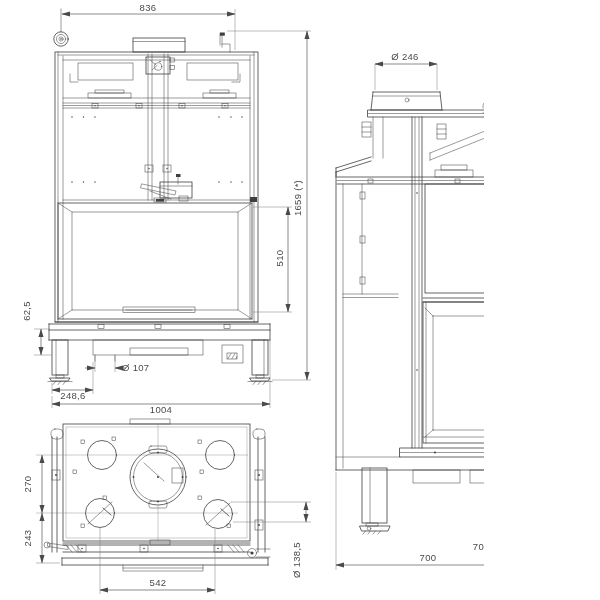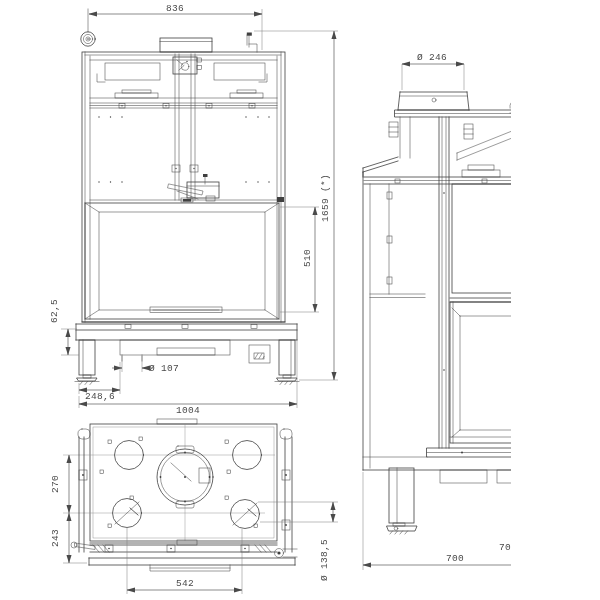--- a/index.html
+++ b/index.html
@@ -1,17 +1,17 @@
 <!DOCTYPE html>
 <html><head>
 <meta charset="utf-8">
 <style>
   html,body{margin:0;padding:0;background:#fff;}
   #stage{position:relative;width:484px;height:600px;background:#ffffff;overflow:hidden;
-         font-family:Liberation Mono, monospace;padding-left:27px;}
+         font-family:Liberation Sans, sans-serif;}
   svg{display:block}
   .ln{stroke:#3f3f3f;stroke-width:.8;fill:none;stroke-linecap:square}
   .ln2{stroke:#4a4a4a;stroke-width:.55;fill:none;stroke-linecap:square}
   .thin{stroke:#8a8a8a;stroke-width:.45;fill:none}
   .dim{stroke:#5a5a5a;stroke-width:.7;fill:none}
   .ext{stroke:#7a7a7a;stroke-width:.5;fill:none}
   .fillD{fill:#3f3f3f;stroke:none}
   .dimtxt{fill:#4a4a4a;font-size:9.5px;letter-spacing:.3px}
   .dash{stroke:#4a4a4a;stroke-width:.55;fill:none;stroke-dasharray:3 2}
 </style>

